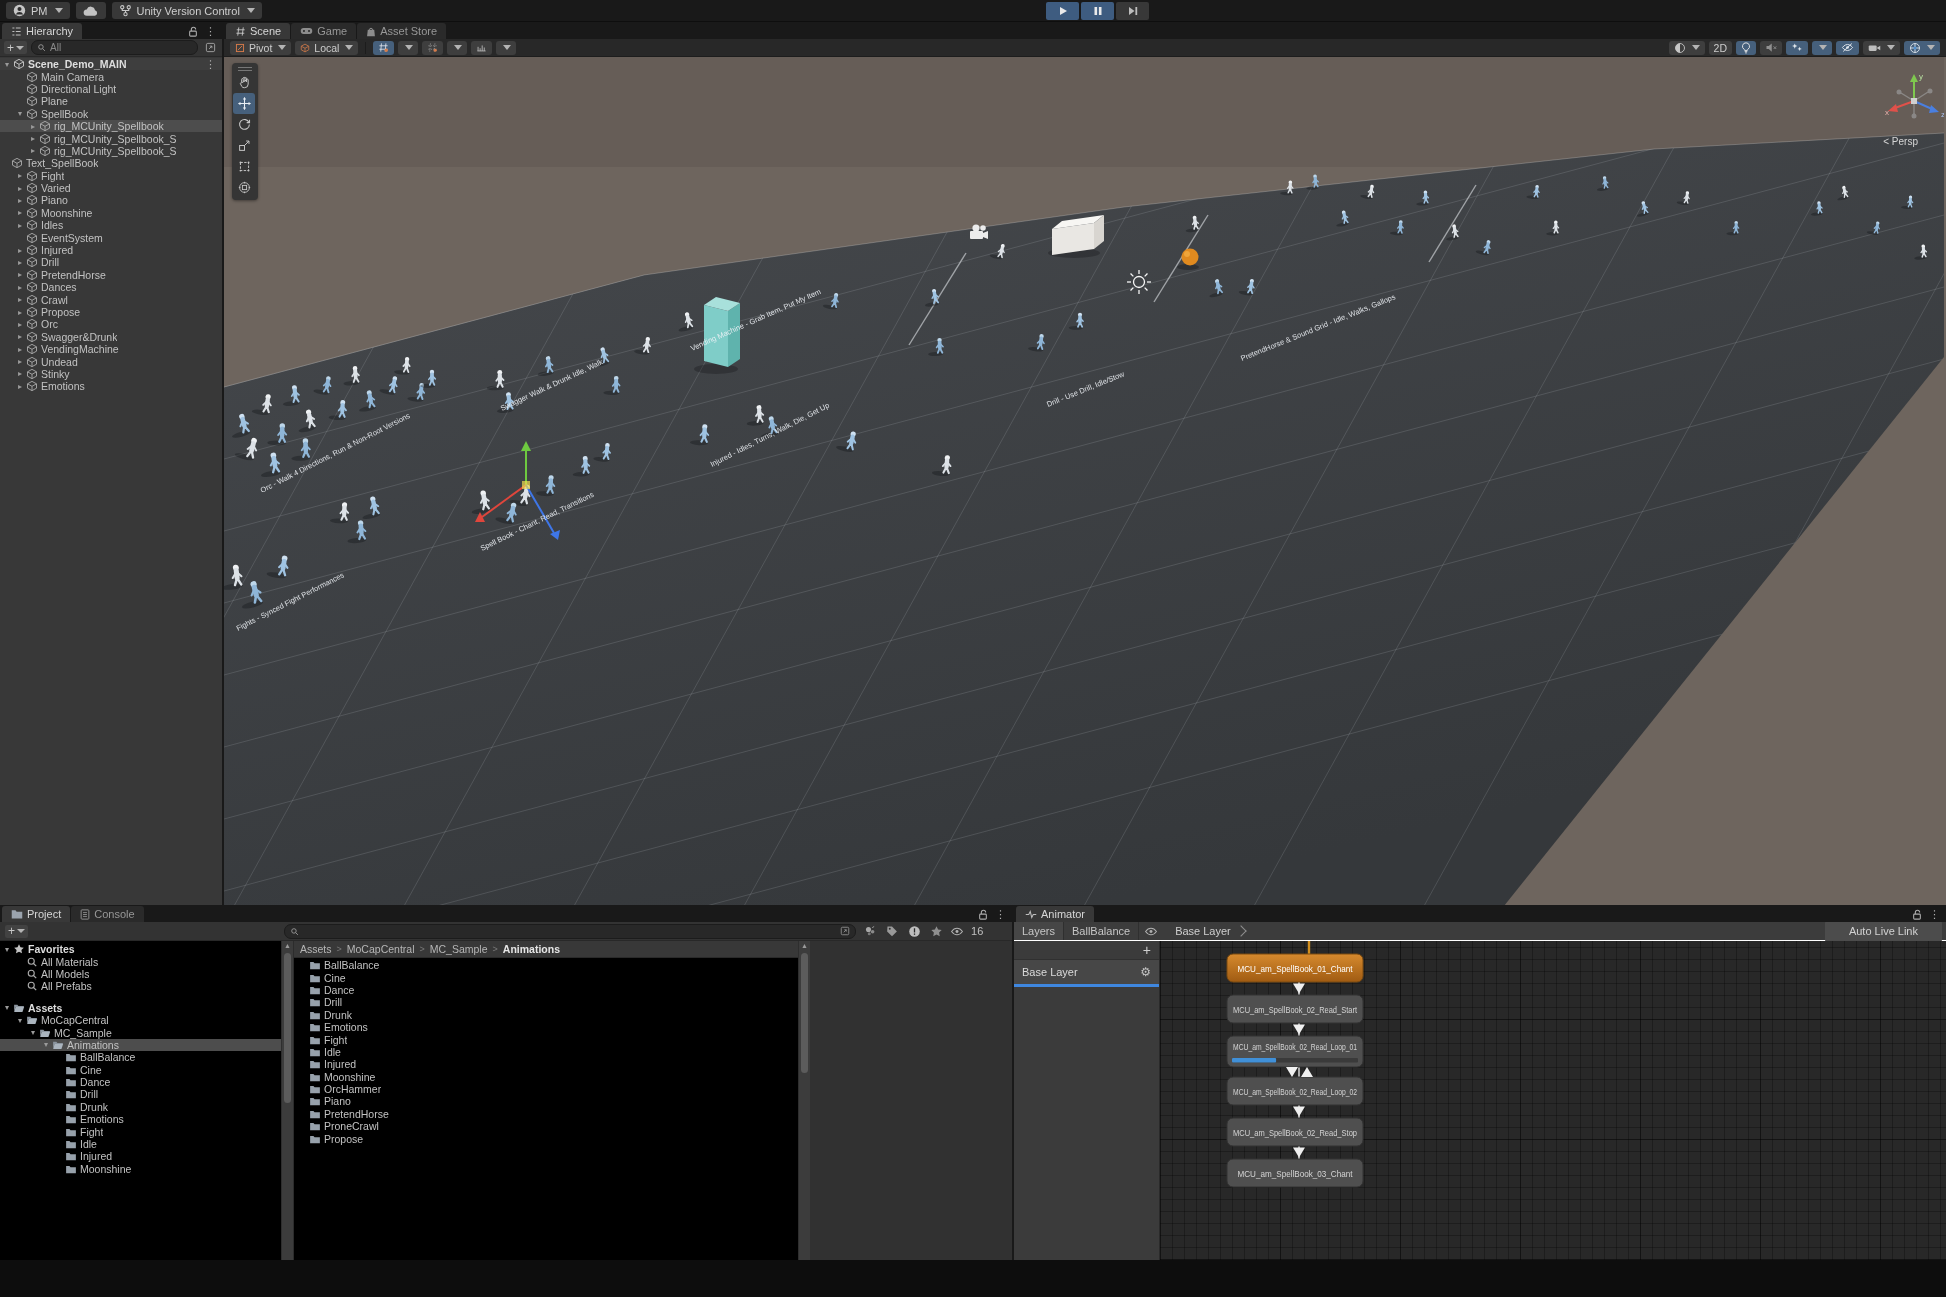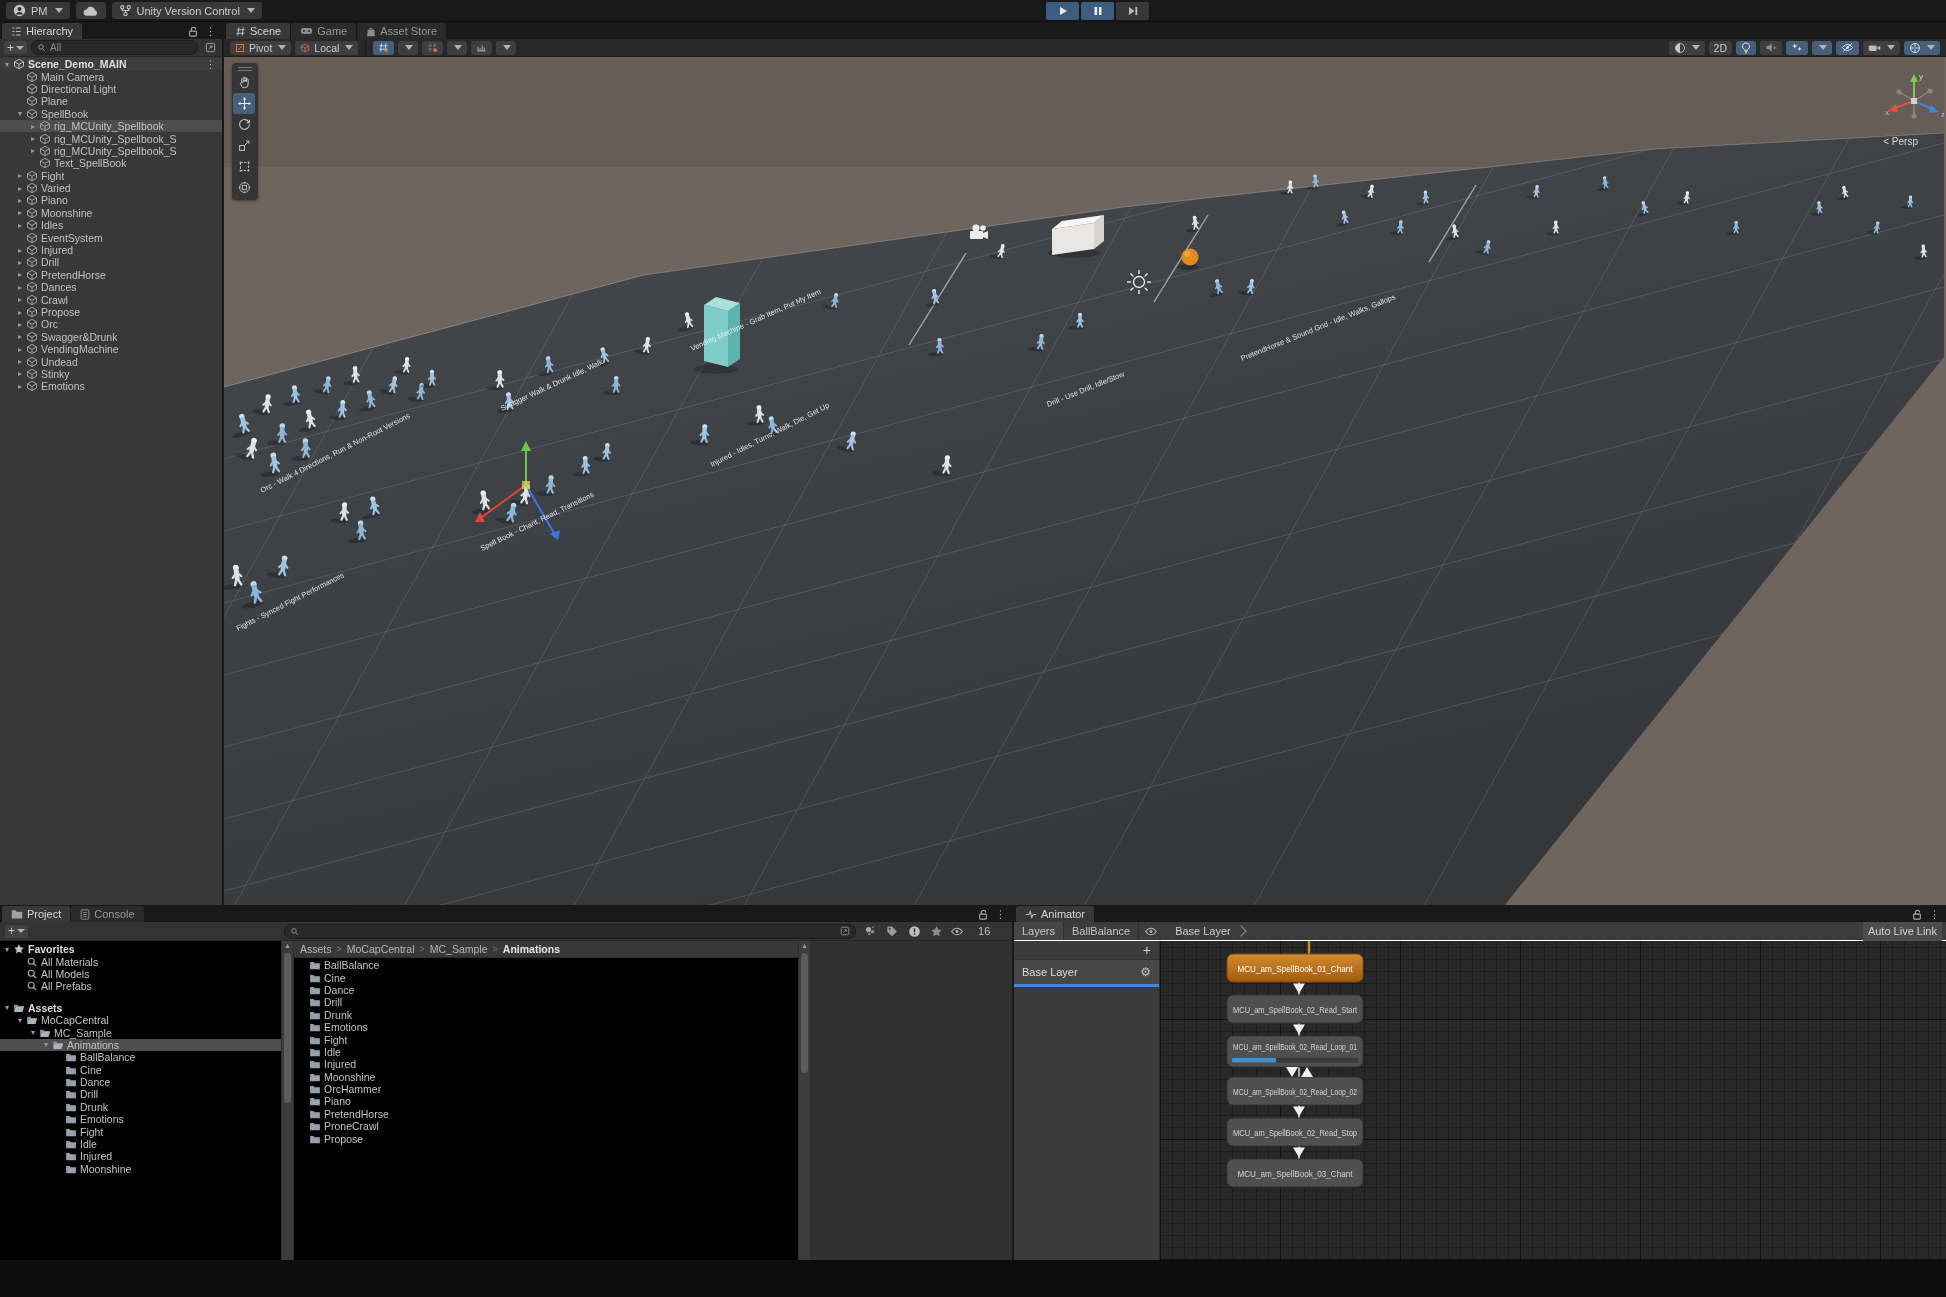--- a/index.html
+++ b/index.html
@@ -81,21 +81,21 @@
   
   #animator-panel{flex:1;background:#383838;display:flex;flex-direction:column;min-width:0}
   #animsubbar{height:18px;background:#3c3c3c;border-bottom:1px solid #ffffff;display:flex;align-items:center}
   .asb-tab{padding:0 8px;height:18px;display:flex;align-items:center;color:#c6c6c6;background:#464646;
            border-right:1px solid #2f2f2f}
   .asb-tab.plain{background:#3c3c3c}
   .asb-crumb{display:flex;align-items:center;height:18px;padding:0 10px 0 12px;color:#cfcfcf;gap:6px}
   .crumb-chev{width:7px;height:7px;border-top:1.5px solid #8f8f8f;border-right:1.5px solid #8f8f8f;
               transform:rotate(45deg)}
   #auto-live{margin-left:auto;margin-right:4px;background:#4c4c4c;border-radius:2px;height:21px;
-             display:flex;align-items:center;padding:0 5px;color:#d2d2d2}
+             display:flex;align-items:center;padding:0 24px;color:#d2d2d2}
   #animbody{flex:1;display:flex;min-height:0}
   #layercol{width:145px;background:#3b3b3b;border-right:1px solid #2a2a2a;display:flex;flex-direction:column}
   #layer-add{height:18px;display:flex;align-items:center;justify-content:flex-end;padding:0 8px;
              color:#cfcfcf;font-size:14px;border-bottom:1px solid #303030}
   #layer-row{height:24px;background:#474747;display:flex;align-items:center;padding:0 8px;color:#dadada}
   #layer-row .gear{margin-left:auto;color:#c2c2c2;font-size:12px}
   #layer-weight{height:3px;background:#3f87df}
   #graph{flex:1;position:relative;background-color:#282828;
     background-image:
       repeating-linear-gradient(0deg, rgba(0,0,0,.28) 0 1px, transparent 1px 12px),
@@ -284,21 +284,21 @@
           <div class="trow" style="padding-left: 28px;">
             <span class="arr">▸</span>
             <span class="ticon">
               <svg width="12" height="12" viewBox="0 0 16 16">
                 <path d="M8 1.8 14 5.1v5.8L8 14.2 2 10.9V5.1z" fill="none" stroke="#b5b5b5" stroke-width="1.1"></path>
                 <path d="M2.2 5.2 8 8.4l5.8-3.2M8 8.4v5.6" stroke="#b5b5b5" stroke-width="1.1" fill="none"></path>
               </svg>
             </span>
             <span class="lbl">rig_MCUnity_Spellbook_S</span>
           </div>
-          <div class="trow" style="padding-left: 28px;">
+          <div class="trow" style="">
             <span class="arr"></span>
             <span class="ticon">
               <svg width="12" height="12" viewBox="0 0 16 16">
                 <path d="M8 1.8 14 5.1v5.8L8 14.2 2 10.9V5.1z" fill="none" stroke="#b5b5b5" stroke-width="1.1"></path>
                 <path d="M2.2 5.2 8 8.4l5.8-3.2M8 8.4v5.6" stroke="#b5b5b5" stroke-width="1.1" fill="none"></path>
               </svg>
             </span>
             <span class="lbl">Text_SpellBook</span>
           </div>
           <div class="trow" style="padding-left: 15px;">
@@ -1327,21 +1327,21 @@
               <circle cx="8" cy="8" r="6.5" fill="#bdbdbd"></circle>
               <rect x="7.2" y="4" width="1.6" height="5.2" fill="#2a2a2a"></rect>
               <rect x="7.2" y="10.4" width="1.6" height="1.7" fill="#2a2a2a"></rect>
             </svg>
           </span>
         <span class="pt-icon">
             <svg width="13" height="13" viewBox="0 0 16 16">
               <path d="M8 1.6l2 4 4.4.6-3.2 3.1.8 4.4L8 11.6l-4 2.1.8-4.4L1.6 6.2 6 5.6z" fill="#8f8f8f"></path>
             </svg>
           </span>
-        <span class="pt-icon" style="width:auto;gap:14px">
+        <span class="pt-icon" style="width:auto;gap:7px">
           <svg width="14" height="11" viewBox="0 0 18 14">
               <path d="M2 7s3-4.2 7-4.2S16 7 16 7s-3 4.2-7 4.2S2 7 2 7z" fill="none" stroke="#b0b0b0" stroke-width="1.3"></path>
               <circle cx="9" cy="7" r="1.9" fill="#b0b0b0"></circle>
             </svg>
           <span style="color:#c0c0c0">16</span>
         </span>
       </div>
       <div id="projbody">
         <div id="proj-tree">
             <div class="trow" style="padding-left: 2px;">

